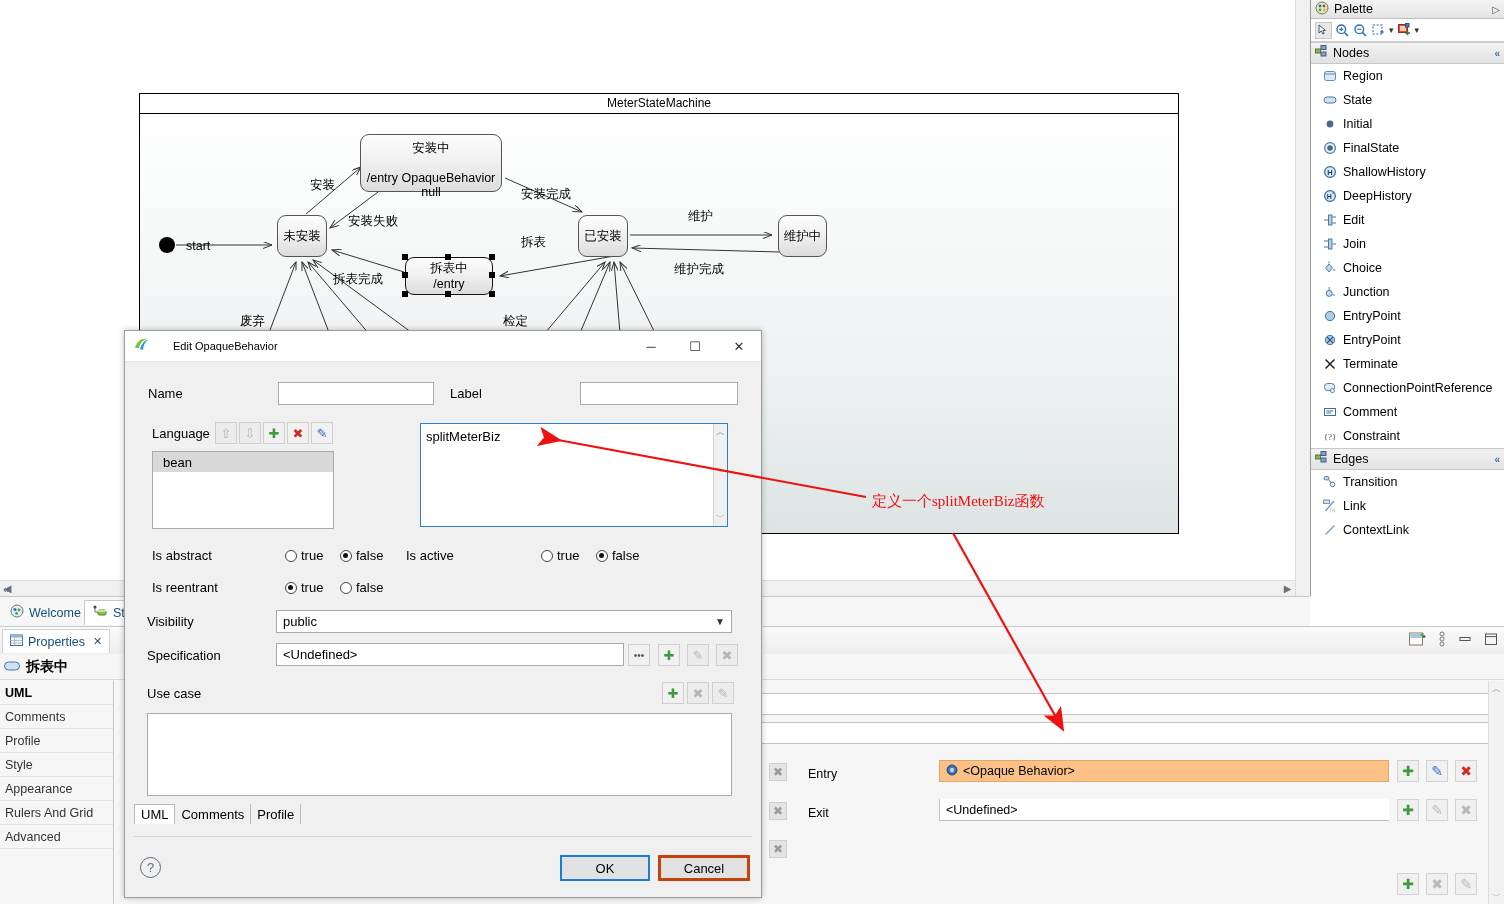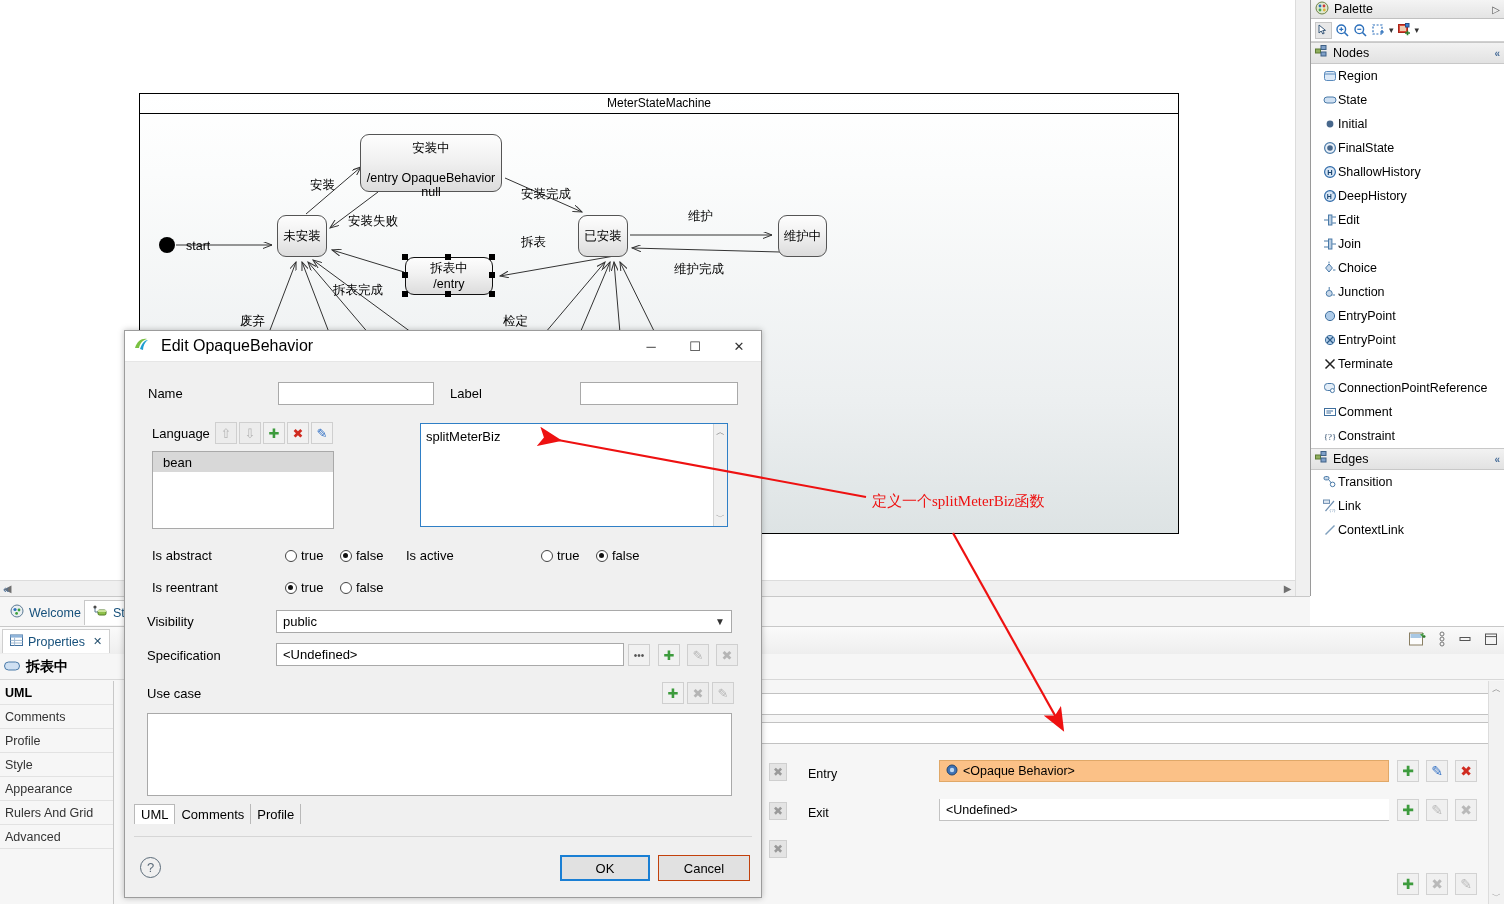--- a/index.html
+++ b/index.html
@@ -83,21 +83,21 @@
     padding-left:4px;gap:3px;background:#fff;
   }
   .pal-section{
     height:20px;background:linear-gradient(180deg,#f2f2f2,#e2e2e2);
     border-top:1px solid #c8c8c8;border-bottom:1px solid #c8c8c8;
     display:flex;align-items:center;padding:0 4px;font-weight:bold;font-size:12.5px;
   }
   .pal-section .ttl{flex:1;margin-left:5px;font-weight:normal;}
   .pal-item{
     height:24px;display:flex;align-items:center;padding-left:12px;font-size:12.5px;
-    color:#000;cursor:default;
+    color:#000;gap:5px;cursor:default;
   }
   .pal-ico{width:15px;height:15px;display:inline-block;flex:0 0 15px;position:relative;}
   
   #ed-tabbar{
     position:absolute;left:0;top:596px;width:1310px;height:30px;
     background:#f6f6f6;border-top:1px solid #c8c8c8;
   }
   #ed-tabbar .collapse{position:absolute;left:3px;top:-14px;color:#4a6f9a;font-size:11px;}
   .ed-tab{
     position:absolute;top:3px;height:25px;display:flex;align-items:center;gap:5px;
@@ -163,21 +163,21 @@
   
   #dlg{
     position:absolute;left:124px;top:330px;width:638px;height:568px;
     background:#f0f0f0;border:1px solid #9c9c9c;box-shadow:0 0 6px rgba(0,0,0,.25);
     box-sizing:border-box;
   }
   #dlg-title{
     height:30px;background:#ffffff;display:flex;align-items:center;
     border-bottom:1px solid #e6e6e6;
   }
-  #dlg-title .t{margin-left:12px;font-size:16px;color:#000;}
+  #dlg-title .t{margin-left:24px;font-size:11px;color:#000;}
   #dlg-ctrls{margin-left:auto;display:flex;}
   .wbtn{width:44px;height:29px;display:flex;align-items:center;justify-content:center;font-size:13px;color:#333;}
   #dlg-body{position:relative;height:536px;}
   .dlabel{position:absolute;font-size:13px;color:#000;}
   .dinput{
     position:absolute;background:#fff;border:1px solid #a9a9a9;box-sizing:border-box;
     font-size:13px;padding:2px 4px;
   }
   .tbtn{
     width:22px;height:22px;border:1px solid #cfcfcf;background:#f1f1f1;box-sizing:border-box;
@@ -235,21 +235,21 @@
     border-radius:50%;color:#5b6b79;font-size:13px;display:flex;align-items:center;
     justify-content:center;box-sizing:border-box;
   }
   #ok-btn{
     position:absolute;left:560px;top:855px;width:90px;height:26px;background:#e1e1e1;
     border:2px solid #1a7fd4;box-sizing:border-box;display:flex;align-items:center;
     justify-content:center;font-size:13px;
   }
   #cancel-btn{
     position:absolute;left:658px;top:855px;width:92px;height:26px;background:#e1e1e1;
-    border:1px solid #c2410c;box-sizing:border-box;display:flex;align-items:center;
+    border:3px solid #c2410c;box-sizing:border-box;display:flex;align-items:center;
     justify-content:center;font-size:13px;
   }
   
   #anno-layer{position:absolute;left:0;top:0;width:1504px;height:904px;pointer-events:none;}
   #anno-text{
     position:absolute;left:872px;top:492px;color:#ee1111;font-size:15px;
     font-family:"Liberation Serif", serif;white-space:nowrap;
   }
 </style>
 </head>
@@ -314,21 +314,21 @@
   <div class="handle" style="left:445px;top:291px;"></div>
   <div class="handle" style="left:489px;top:291px;"></div>
   <div class="handle" style="left:402px;top:272px;"></div>
   <div class="handle" style="left:489px;top:272px;"></div>
 
   <div class="edgelabel" style="left:186px;top:239px;">start</div>
   <div class="edgelabel" style="left:310px;top:177px;">安装</div>
   <div class="edgelabel" style="left:348px;top:213px;">安装失败</div>
   <div class="edgelabel" style="left:521px;top:186px;">安装完成</div>
   <div class="edgelabel" style="left:521px;top:234px;">拆表</div>
-  <div class="edgelabel" style="left:333px;top:271px;margin-top:11px;">拆表完成</div>
+  <div class="edgelabel" style="left:333px;top:271px;">拆表完成</div>
   <div class="edgelabel" style="left:688px;top:208px;">维护</div>
   <div class="edgelabel" style="left:674px;top:261px;">维护完成</div>
   <div class="edgelabel" style="left:240px;top:313px;">废弃</div>
   <div class="edgelabel" style="left:503px;top:313px;">检定</div>
 
   <div id="canvas-hscroll">
     <div class="arrowL">◀</div>
     <div class="arrowR">▶</div>
   </div>
   <div id="canvas-vscroll"></div>

